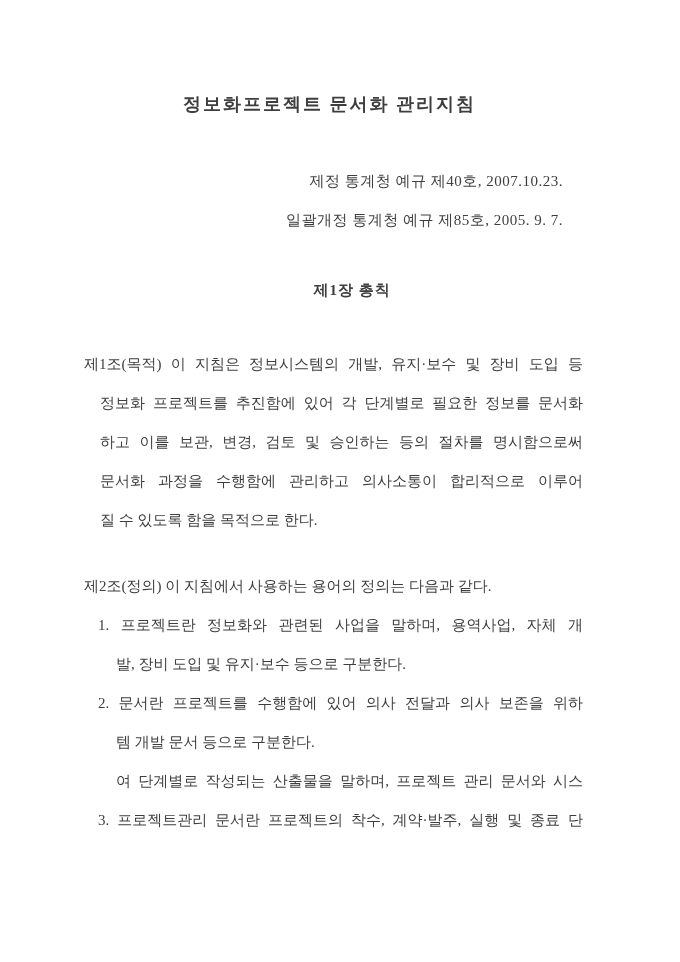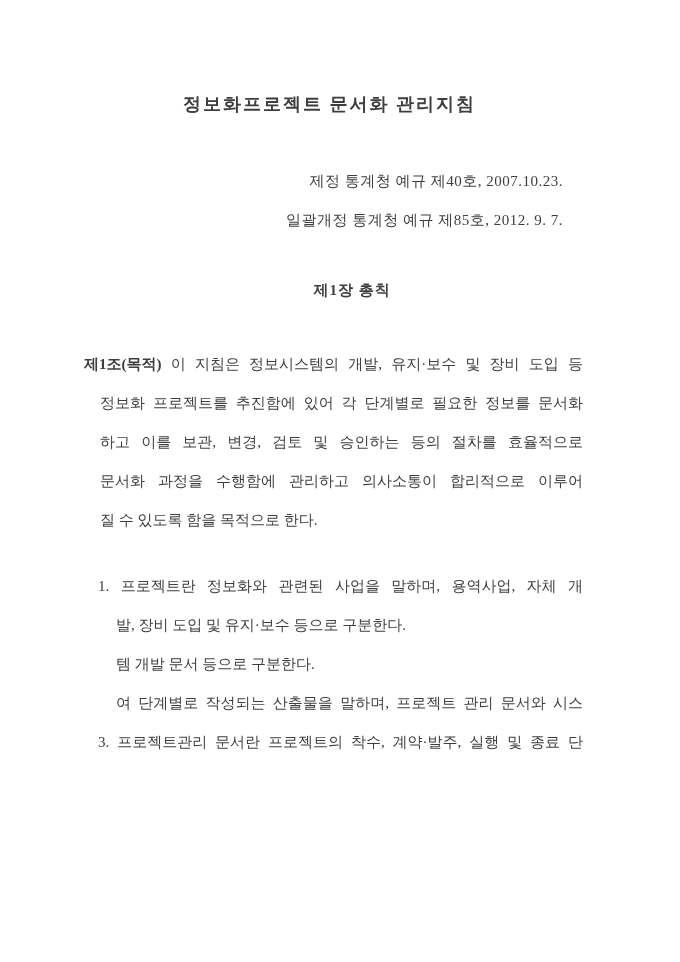--- a/index.html
+++ b/index.html
@@ -50,51 +50,53 @@
     word-break: keep-all;
   }
   .just {
     text-align: justify;
     text-align-last: justify;
   }
   .ind  { margin-left: 16px; }  
   .num  { margin-left: 14px; }  
   .cont { margin-left: 32px; }  
   .article-2 { margin-top: 27px; }
-  .b { font-weight: bold; }
+  .b { font-weight: normal; }
 </style>
 </head>
 <body>
 
 <div class="page">
 
   <h1 class="title">정보화프로젝트 문서화 관리지침</h1>
 
   <div class="revisions">
     <div class="rev-line">제정 통계청 예규 제40호, 2007.10.23.</div>
-    <div class="rev-line">일괄개정 통계청 예규 제85호, 2012. 9. 7.</div>
+    <div class="rev-line">일괄개정 통계청 예규 제85호, 2005. 9. 7.</div>
   </div>
 
   <div class="chapter">제1장 총칙</div>
 
   <div class="doc-body">
 
     <div class="article article-1">
       <div class="line just"><span class="b">제1조(목적)</span><span> 이 지침은 정보시스템의 개발, 유지·보수 및 장비 도입 등</span></div>
       <div class="line just ind">정보화 프로젝트를 추진함에 있어 각 단계별로 필요한 정보를 문서화</div>
-      <div class="line just ind">하고 이를 보관, 변경, 검토 및 승인하는 등의 절차를 효율적으로</div>
+      <div class="line just ind">하고 이를 보관, 변경, 검토 및 승인하는 등의 절차를 명시함으로써</div>
       <div class="line just ind">문서화 과정을 수행함에 관리하고 의사소통이 합리적으로 이루어</div>
       <div class="line ind">질 수 있도록 함을 목적으로 한다.</div>
     </div>
 
     <div class="article article-2">
+      <div class="line"><span class="b">제2조(정의)</span><span> 이 지침에서 사용하는 용어의 정의는 다음과 같다.</span></div>
 
       <div class="line just num">1. 프로젝트란 정보화와 관련된 사업을 말하며, 용역사업, 자체 개</div>
       <div class="line cont">발, 장비 도입 및 유지·보수 등으로 구분한다.</div>
 
+      <div class="line just num">2. 문서란 프로젝트를 수행함에 있어 의사 전달과 의사 보존을 위하</div>
       <div class="line cont">템 개발 문서 등으로 구분한다.</div>
       <div class="line just cont">여 단계별로 작성되는 산출물을 말하며, 프로젝트 관리 문서와 시스</div>
 
       <div class="line just num">3. 프로젝트관리 문서란 프로젝트의 착수, 계약·발주, 실행 및 종료 단</div>
     </div>
 
   </div>
 </div>
 
 </body></html>

